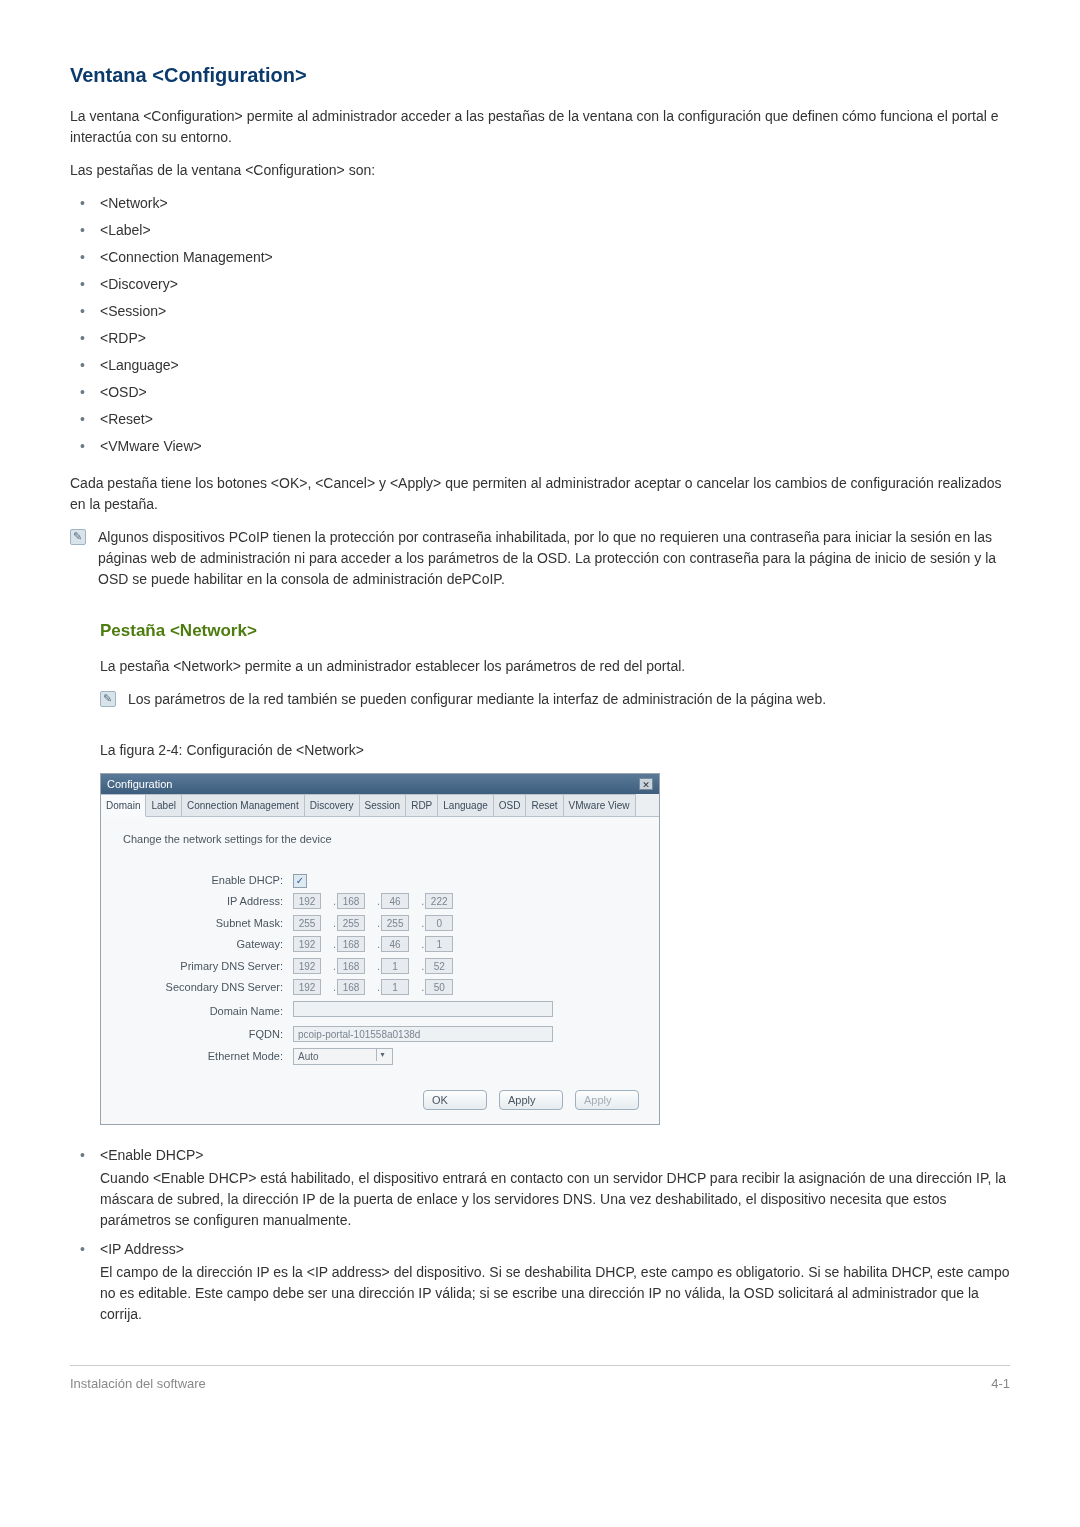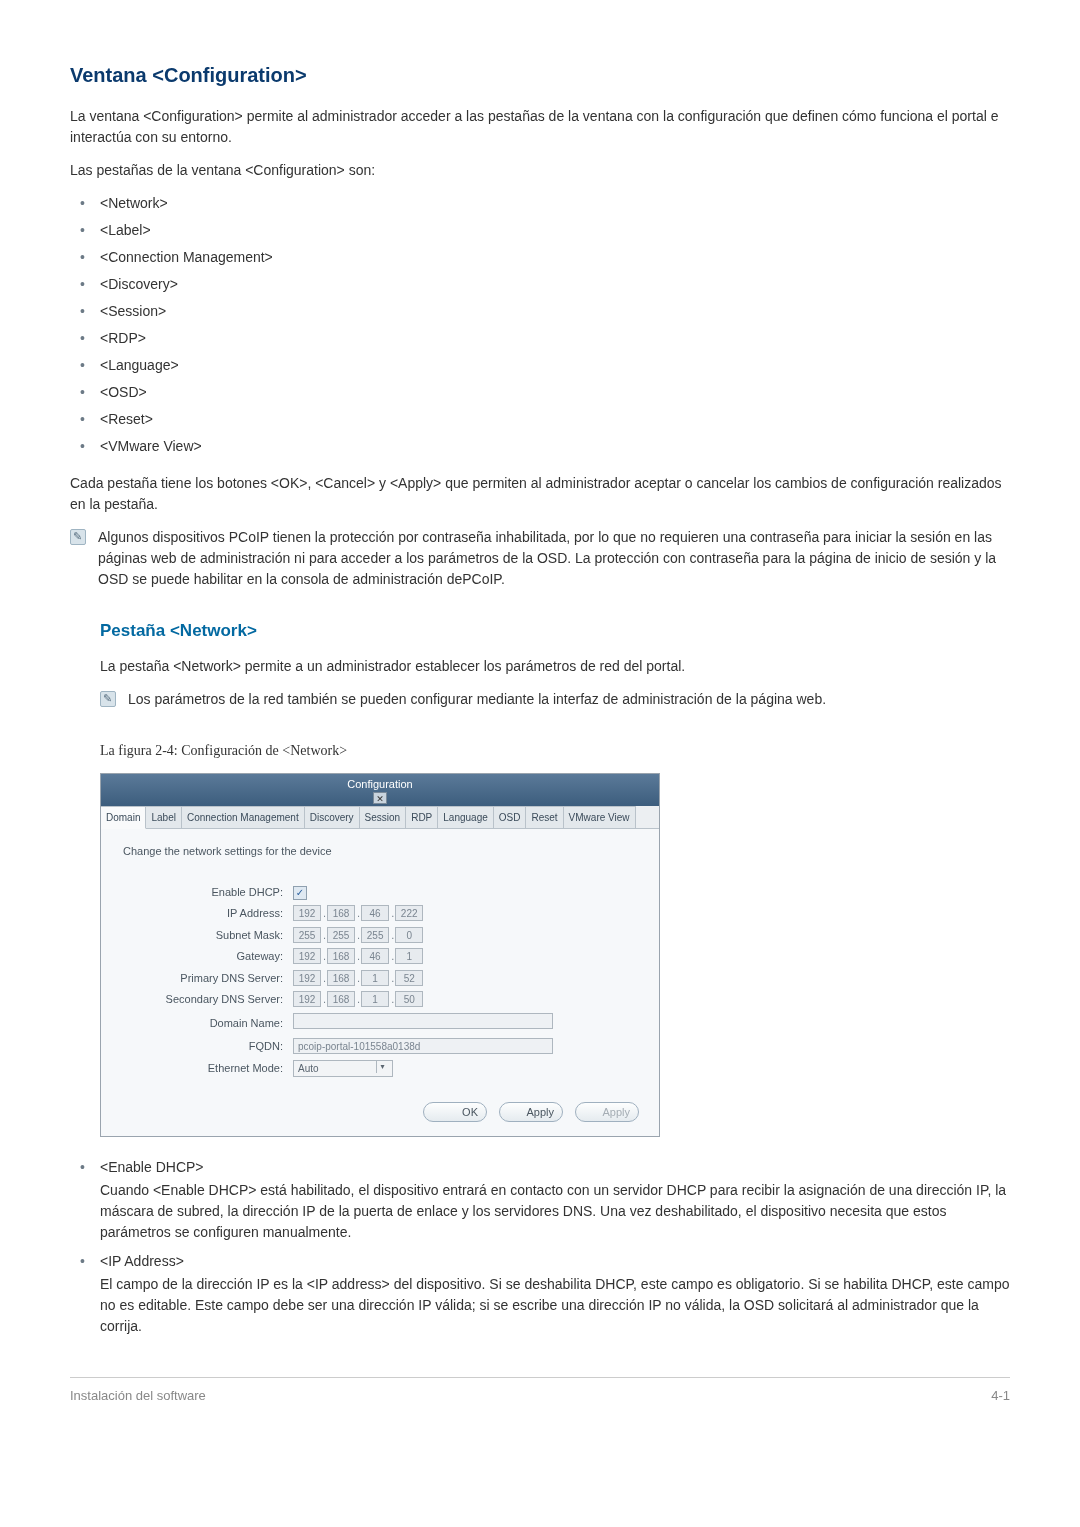--- a/index.html
+++ b/index.html
@@ -65,46 +65,44 @@
   .note-text {
     flex: 1;
     color: #333;
   }
   .section-indent {
     margin-left: 30px;
   }
   h3.sub-title {
     font-size: 17px;
     font-weight: bold;
-    color: #0369a1;
+    color: #4d7c0f;
     margin-bottom: 12px;
   }
   .figure-caption {
     margin: 30px 0 12px 0;
     color: #333;
-    font-family: Liberation Serif, serif;
   }
 
   
   .config-window {
     width: 560px;
     border: 1px solid #9aa4ae;
     background: #f3f5f7;
     margin-bottom: 20px;
     position: relative;
   }
   .config-titlebar {
     background: linear-gradient(#5b7a99, #3c5d7d);
     color: #fff;
     font-size: 11px;
     padding: 2px 6px;
     display: flex;
     justify-content: space-between;
     align-items: center;
-    flex-direction: column;
   }
   .config-close {
     background: #c9d4de;
     color: #333;
     font-size: 9px;
     width: 14px;
     height: 12px;
     text-align: center;
     line-height: 12px;
     border: 1px solid #7a8a99;
@@ -151,21 +149,21 @@
   .ip-box {
     display: inline-block;
     width: 28px;
     height: 16px;
     border: 1px solid #aeb7bf;
     background: #e7ebef;
     font-size: 10px;
     text-align: center;
     line-height: 16px;
     color: #7a8590;
-    margin-right: 1px;
+    margin-right: 11px;
   }
   .ip-dot { margin: 0 1px; color: #7a8590; }
   .checkbox-box {
     width: 14px; height: 14px;
     border: 1px solid #8fa0af;
     background: #dfe9f2;
     display: inline-block;
     text-align: center;
     font-size: 10px;
     line-height: 12px;
@@ -208,24 +206,24 @@
     padding: 10px 20px 14px 0;
     background: #f6f8fa;
   }
   .win-btn {
     min-width: 64px;
     height: 20px;
     border: 1px solid #9fb0bf;
     background: linear-gradient(#fdfefe, #e5ebef);
     font-size: 11px;
     color: #4a5660;
-    text-align: right;
+    text-align: left;
     line-height: 18px;
     padding: 0 8px;
-    border-radius: 10px;
+    border-radius: 4px;
   }
   .win-btn.disabled { color: #a5adb4; }
 
   
   ul.def-list {
     list-style: none;
     margin-top: 8px;
   }
   ul.def-list > li {
     position: relative;

